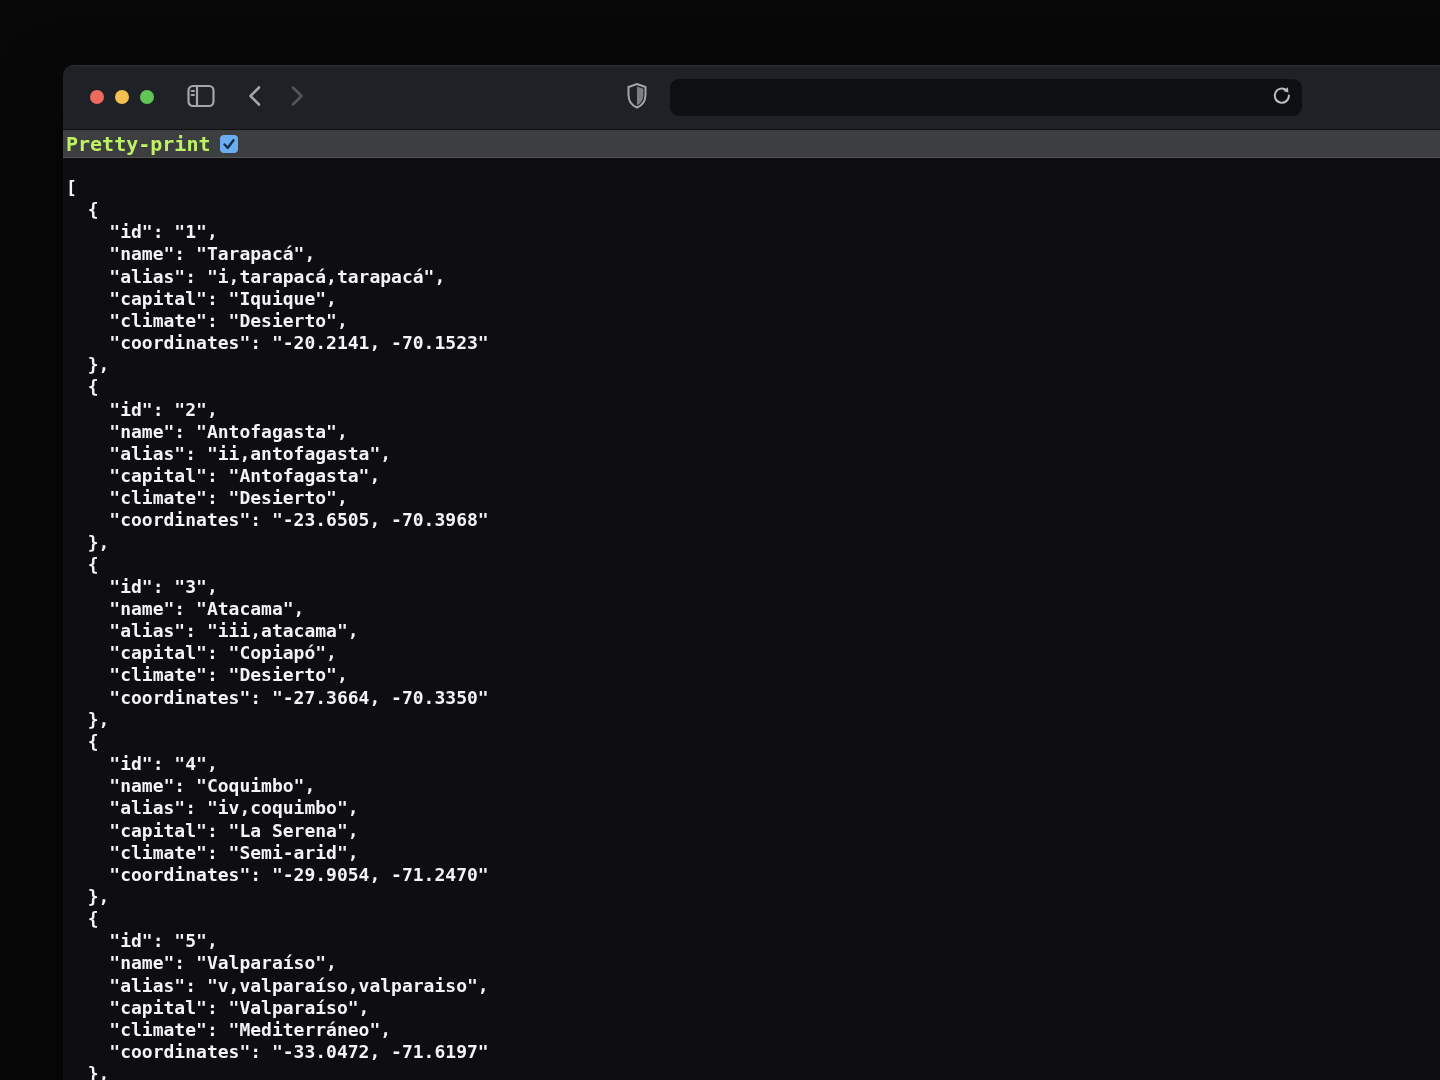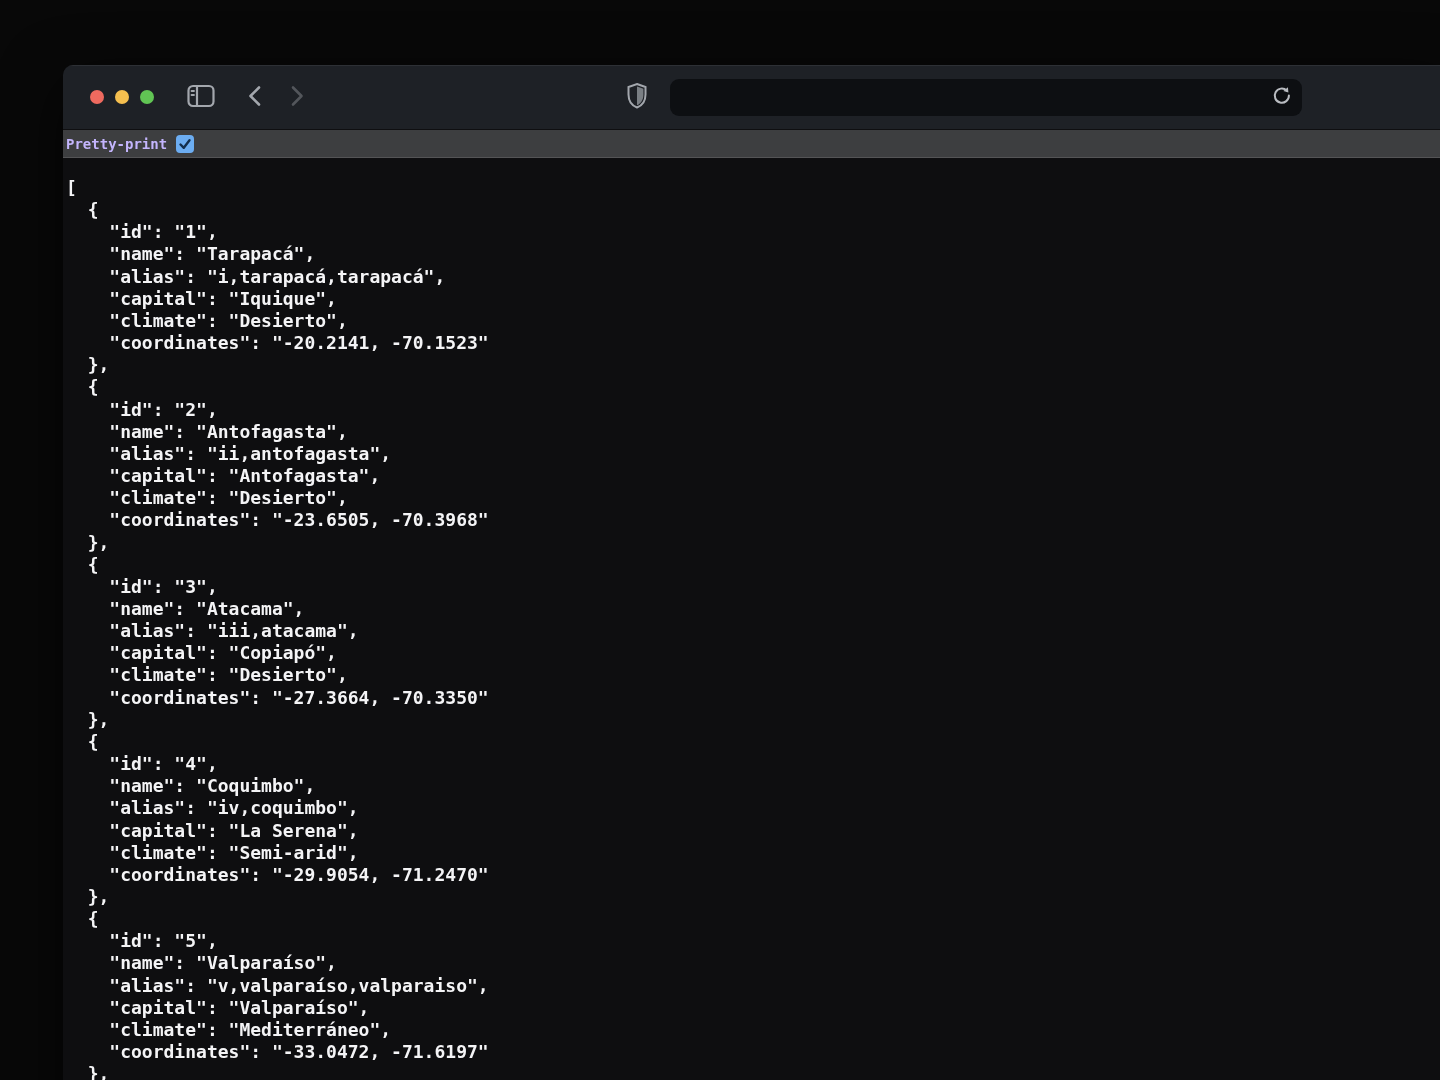--- a/index.html
+++ b/index.html
@@ -42,21 +42,21 @@
     color:#e8e8ea; font:16px "DejaVu Sans Mono", monospace;
     padding:0 40px 0 14px; outline:none;
   }
   .btn-reload { left:1205px; width:28px; height:28px; }
   
   .prettybar {
     height:28px; background:#3d3e40; border-bottom:1px solid #545456;
     display:flex; align-items:center; padding-left:3px;
   }
   .pretty-label {
-    color:#c4b5fd; font-weight:700; font-size:14px; line-height:1;
+    color:#bef264; font-weight:700; font-size:20px; line-height:1;
     letter-spacing:0;
   }
   .checkbox {
     width:18px; height:18px; margin-left:9px; border:none; padding:0;
     border-radius:4px; background:#6cadf2;
     display:flex; align-items:center; justify-content:center;
   }
   .checkbox svg { visibility:hidden; }
   .checkbox.checked svg { visibility:visible; }
   

